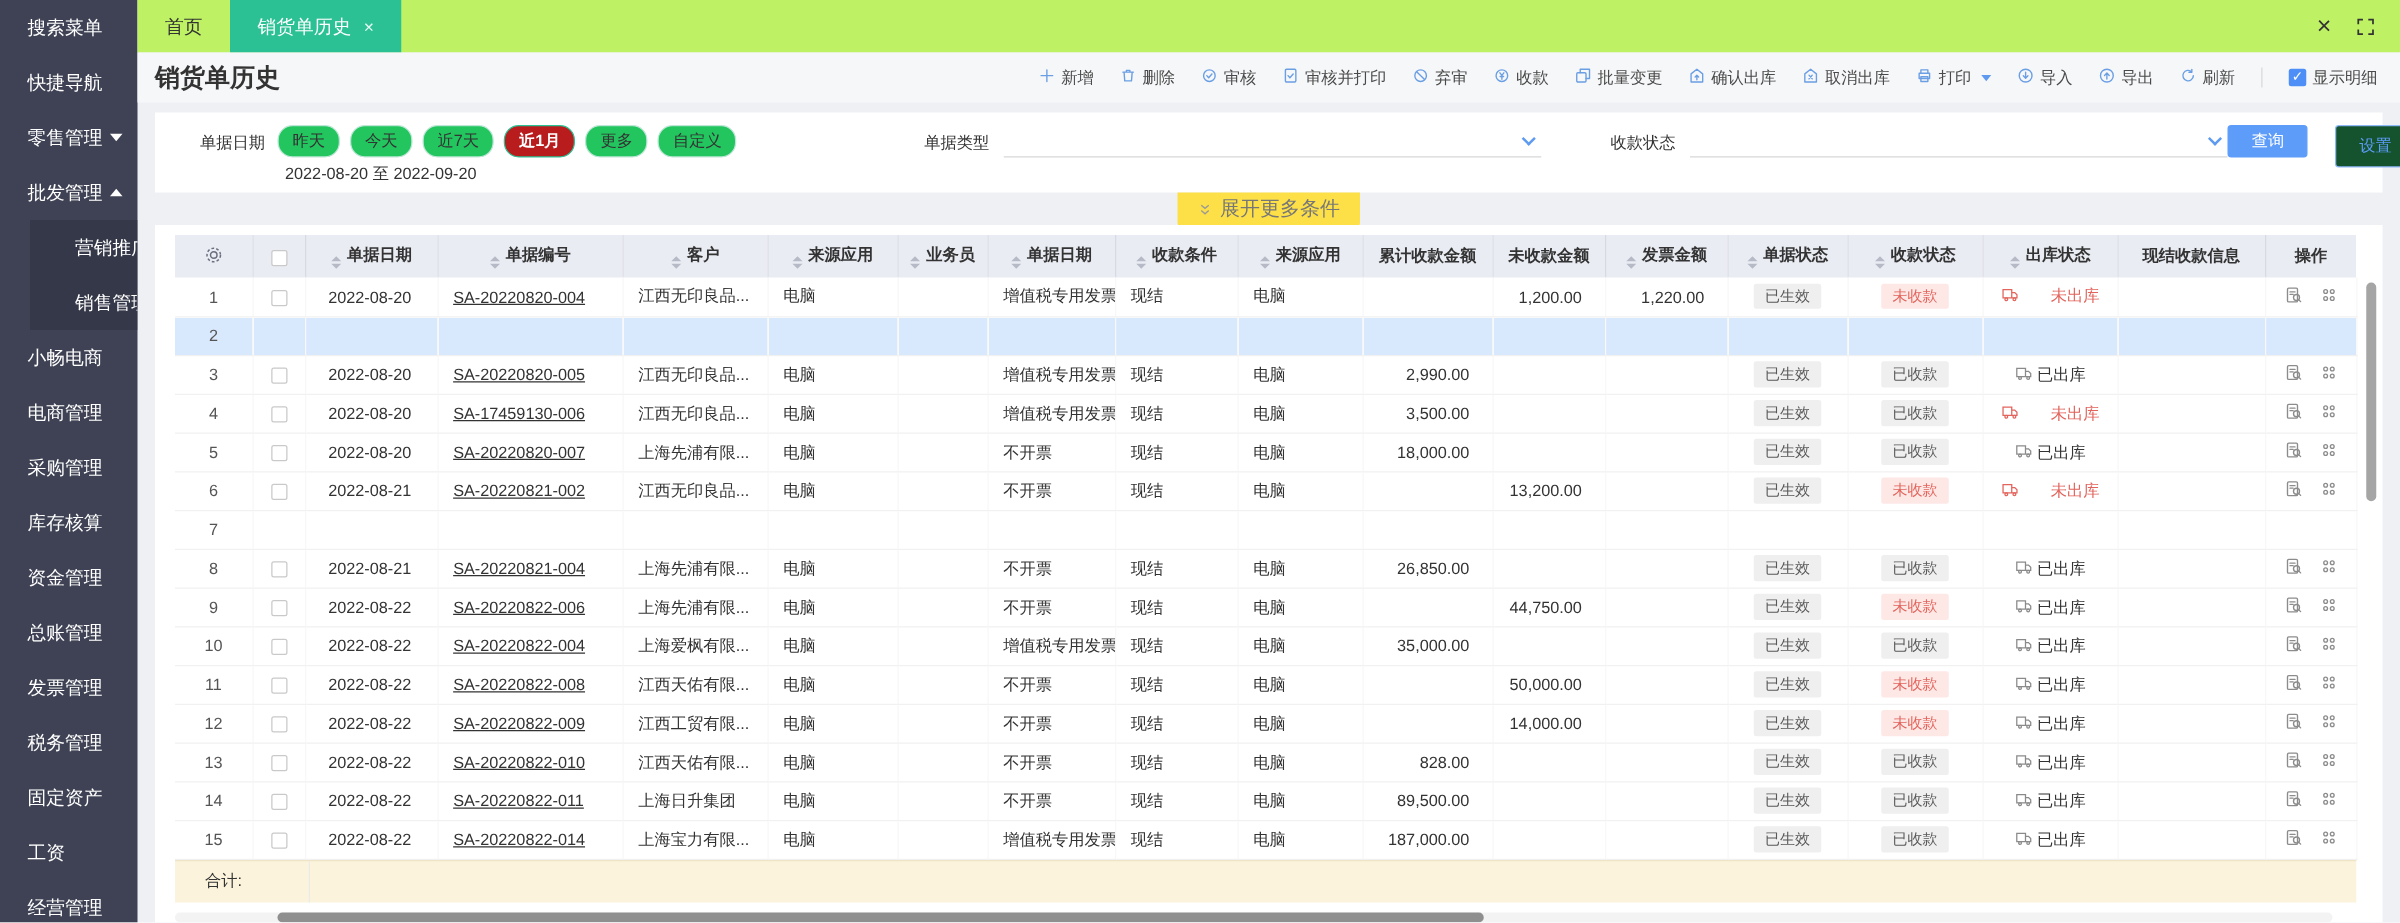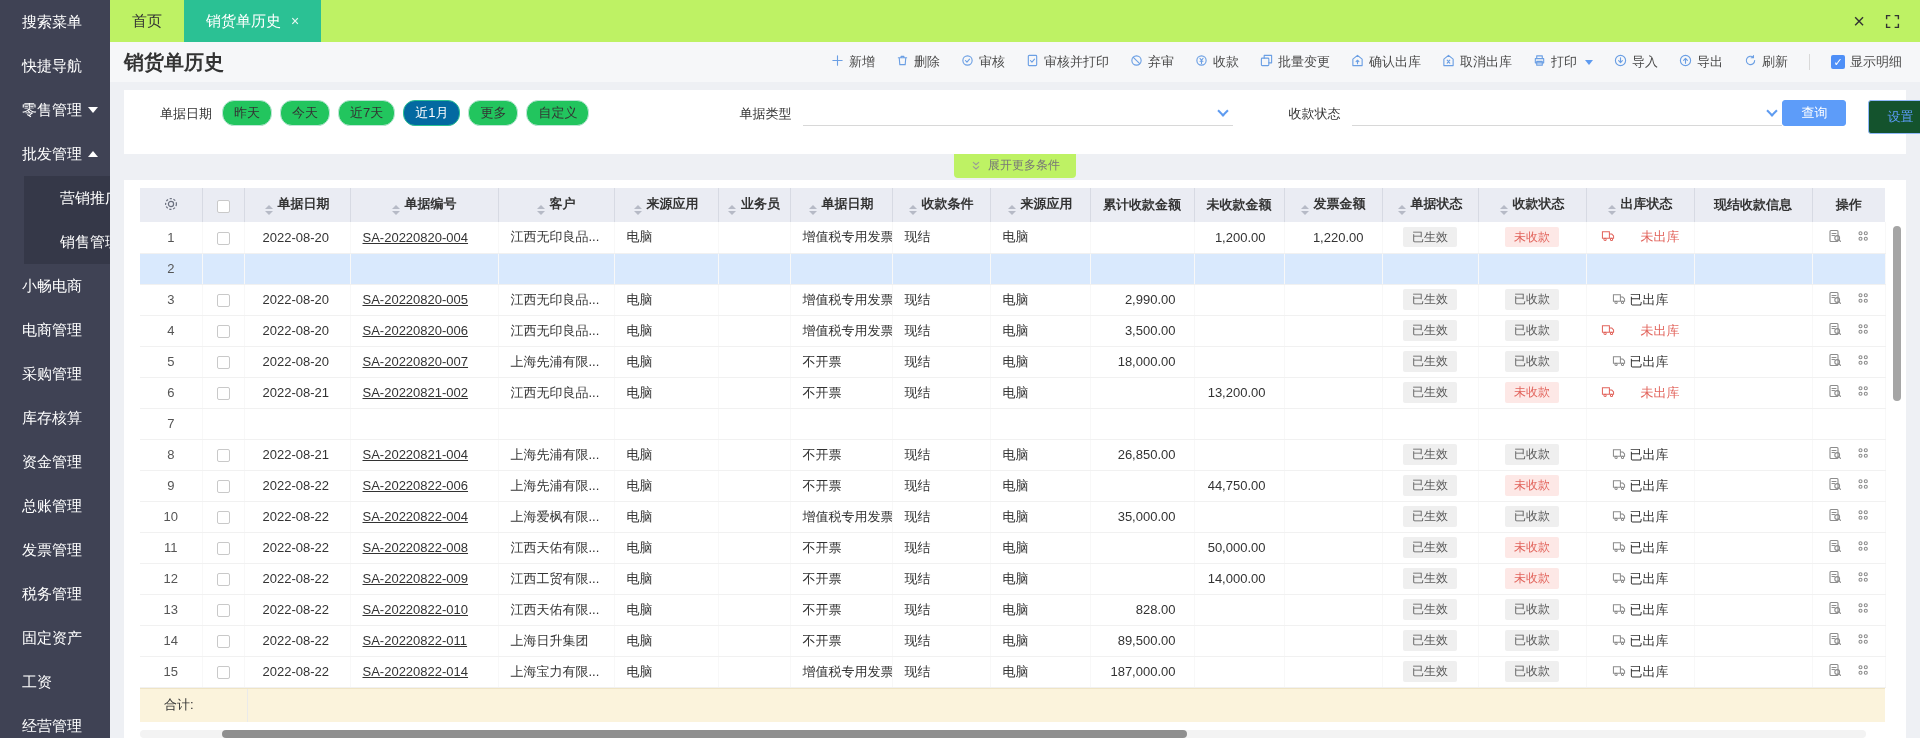--- a/index.html
+++ b/index.html
@@ -36,28 +36,28 @@
   .tb-divider { width:1px; height:16px; background:#D9D9D9; }
   .cb-checked { width:14px; height:14px; background:#4E8FF7; border-radius:2px; color:#fff; font-size:11px; line-height:14px; text-align:center; display:inline-block; }
 
   
   .filter-card { background:#FFF; margin:8px 14px 0; height:64px; padding:10px 20px 0 36px; position:relative; display:flex; align-items:flex-start; flex-shrink:0; }
   .flabel { font-size:13px; color:#333; margin-top:5px; white-space:nowrap; }
   .fgroup { display:flex; }
   .pills-col { display:flex; flex-direction:column; margin-left:10px; }
   .pills { display:flex; gap:8px; }
   .pill { border:1px solid #BDE6D6; border-radius:12px; padding:3px 11px; font-size:13px; color:#333; cursor:pointer; white-space:nowrap; background:#22c55e; }
-  .pill.active { background:#0369a1; border-color:#2BC194; color:#FFF; font-weight:normal; }
+  .pill.active { background:#b91c1c; border-color:#2BC194; color:#FFF; font-weight:bold; }
   .daterange { font-size:13px; color:#333; margin:4px 0 0 6px; }
   .select-ctl { width:430px; height:26px; border-bottom:1px solid #D8D8D8; margin-left:12px; position:relative; cursor:pointer; }
   .chev { position:absolute; right:6px; top:7px; width:8px; height:8px; border-left:2px solid #5E9BF0; border-bottom:2px solid #5E9BF0; transform:rotate(-45deg); }
   .filter-actions { margin-left:auto; display:flex; flex-direction:row; gap:22px; }
   .btn-query { width:64px; height:26px; background:#5D9CF9; color:#FFF; border:1px solid #5D9CF9; border-radius:3px; font-size:13px; cursor:pointer; font-family:inherit; }
   .btn-settings { width:64px; height:34px; background:#14532d; color:#5D9CF9; border:1px solid #8FB8F9; border-radius:3px; font-size:13px; cursor:pointer; font-family:inherit; }
-  .expand-more { position:absolute; left:50%; top:100%; transform:translateX(-50%); background:#bef264; color:#777; font-size:12px; padding:3px 16px 4px; border-radius:0 0 4px 4px; display:flex; align-items:center; gap:6px; cursor:pointer; white-space:nowrap; }
+  .expand-more { position:absolute; left:50%; top:100%; transform:translateX(-50%); background:#fde047; color:#777; font-size:16px; padding:3px 16px 4px; border-radius:0 0 4px 4px; display:flex; align-items:center; gap:6px; cursor:pointer; white-space:nowrap; }
   .expand-more svg { stroke:#999; fill:none; stroke-width:1.3; }
 
   
   .table-card { background:#FFF; margin:26px 14px 0; flex:1; padding:8px 16px 0; position:relative; overflow:hidden; }
   table { border-collapse:collapse; table-layout:fixed; width:1745px; font-size:13px; }
   thead th { background:#EAECF3; height:34px; font-weight:bold; color:#333; border-right:1px solid #D7DAE3; text-align:center; white-space:nowrap; overflow:hidden; }
   thead th:last-child { border-right:none; }
   tbody td { height:31px; border-bottom:1px solid #F1F1F1; border-right:1px solid #F8F8F8; white-space:nowrap; overflow:hidden; background:#FFF; }
   tbody tr.selected td { background:#D9E9FD; }
   td.c-seq { text-align:center; color:#555; }
@@ -277,20 +277,21 @@
         <span class="flabel">单据日期</span>
         <div class="pills-col">
           <div class="pills" id="date-pills">
               <span class="pill">昨天</span>
               <span class="pill">今天</span>
               <span class="pill">近7天</span>
               <span class="pill active">近1月</span>
               <span class="pill">更多</span>
               <span class="pill">自定义</span>
             </div>
+          <div class="daterange">2022-08-20 至 2022-09-20</div>
         </div>
       </div>
       <div class="fgroup" style="margin-left:150px">
         <span class="flabel">单据类型</span>
         <div class="select-ctl">
           <span></span>
           <span class="chev"></span>
         </div>
       </div>
       <div class="fgroup" style="margin-left:55px">
@@ -495,21 +496,21 @@
                     <circle cx="9.8" cy="4.2" r="1.5"></circle>
                     <circle cx="4.5" cy="9.8" r="1.5"></circle>
                     <circle cx="9.8" cy="9.8" r="1.5"></circle>
                   </svg>
                 </span></td>
             </tr>
             <tr>
               <td class="c-seq">4</td>
               <td class="c-check"><span class="checkbox"></span></td>
               <td class="c-date">2022-08-20</td>
-              <td class="c-doc_no pad"><span class="doclink">SA-20220820-006</span></td>
+              <td class="c-doc_no pad"><span class="doclink">SA-17459130-006</span></td>
               <td class="c-customer pad">江西无印良品...</td>
               <td class="c-source_app pad">电脑</td>
               <td class="c-salesperson pad"></td>
               <td class="c-invoice_type pad">增值税专用发票</td>
               <td class="c-payment_terms pad">现结</td>
               <td class="c-source_app2 pad">电脑</td>
               <td class="c-total_received num">3,500.00</td>
               <td class="c-unreceived num"></td>
               <td class="c-invoice_amount num"></td>
               <td class="c-doc_status"><span class="badge">已生效</span></td>

